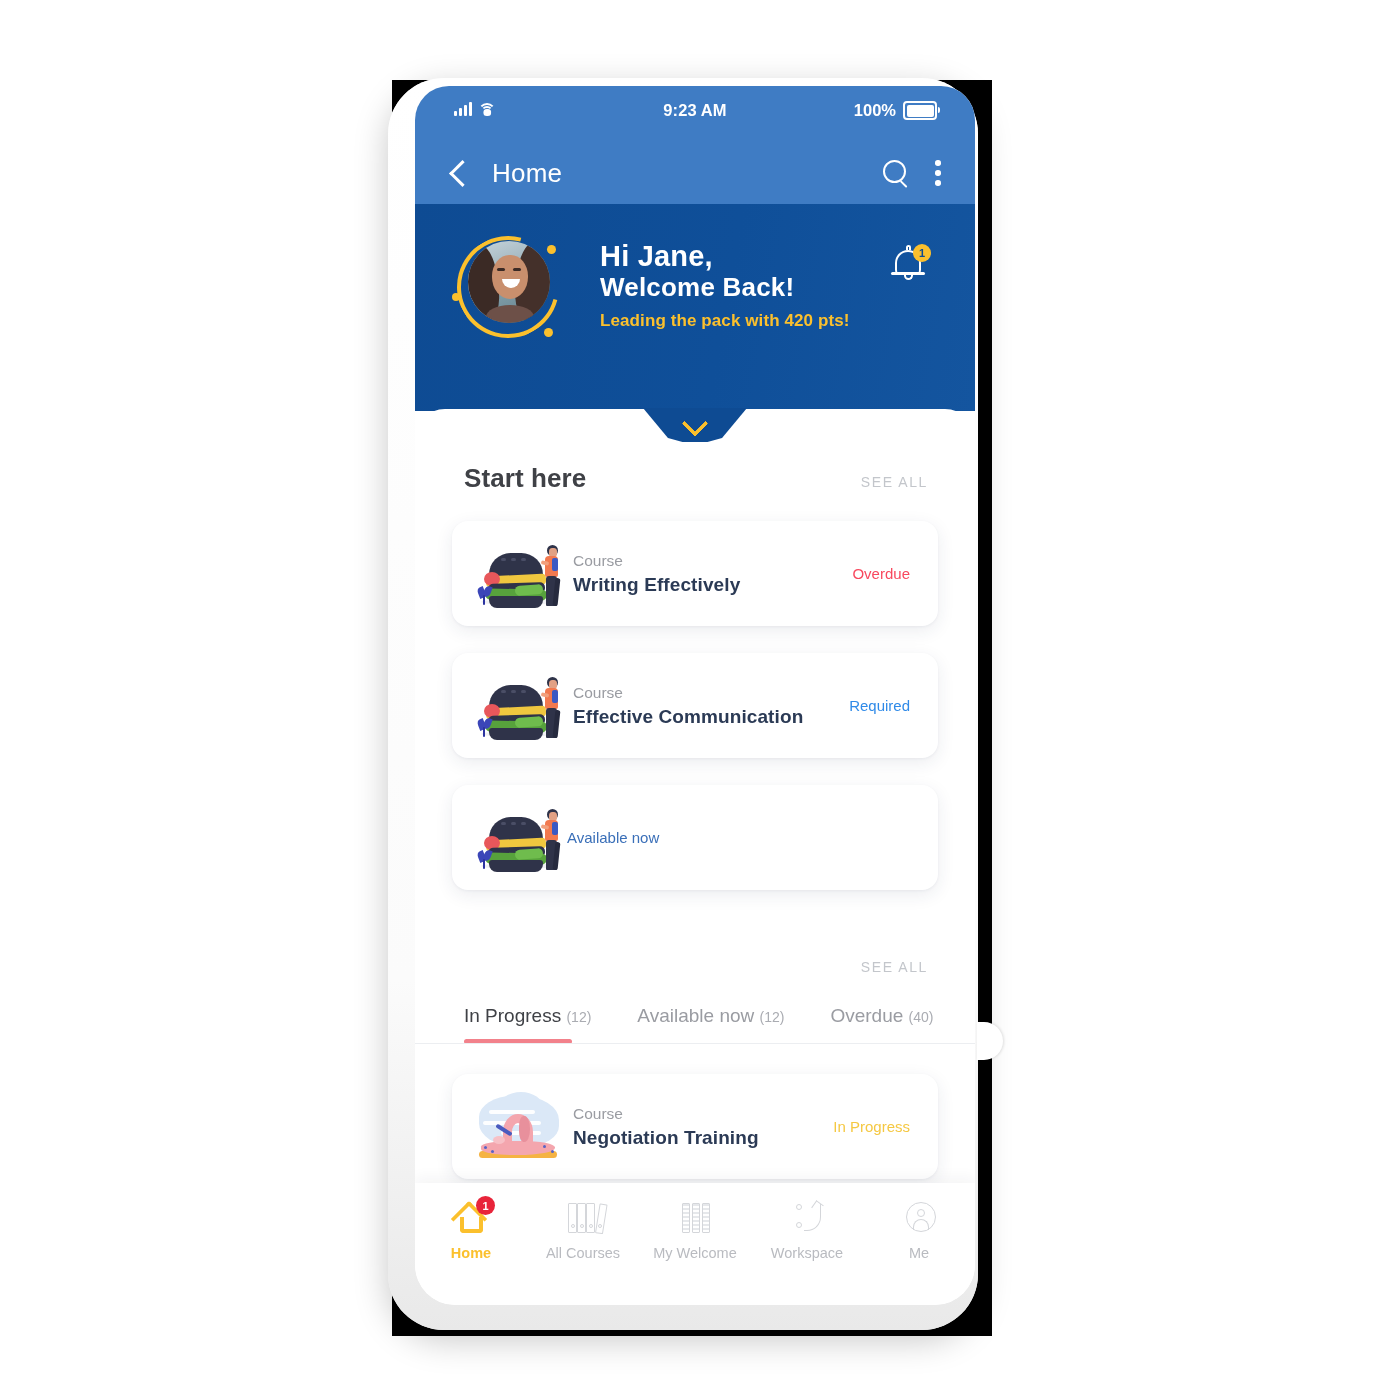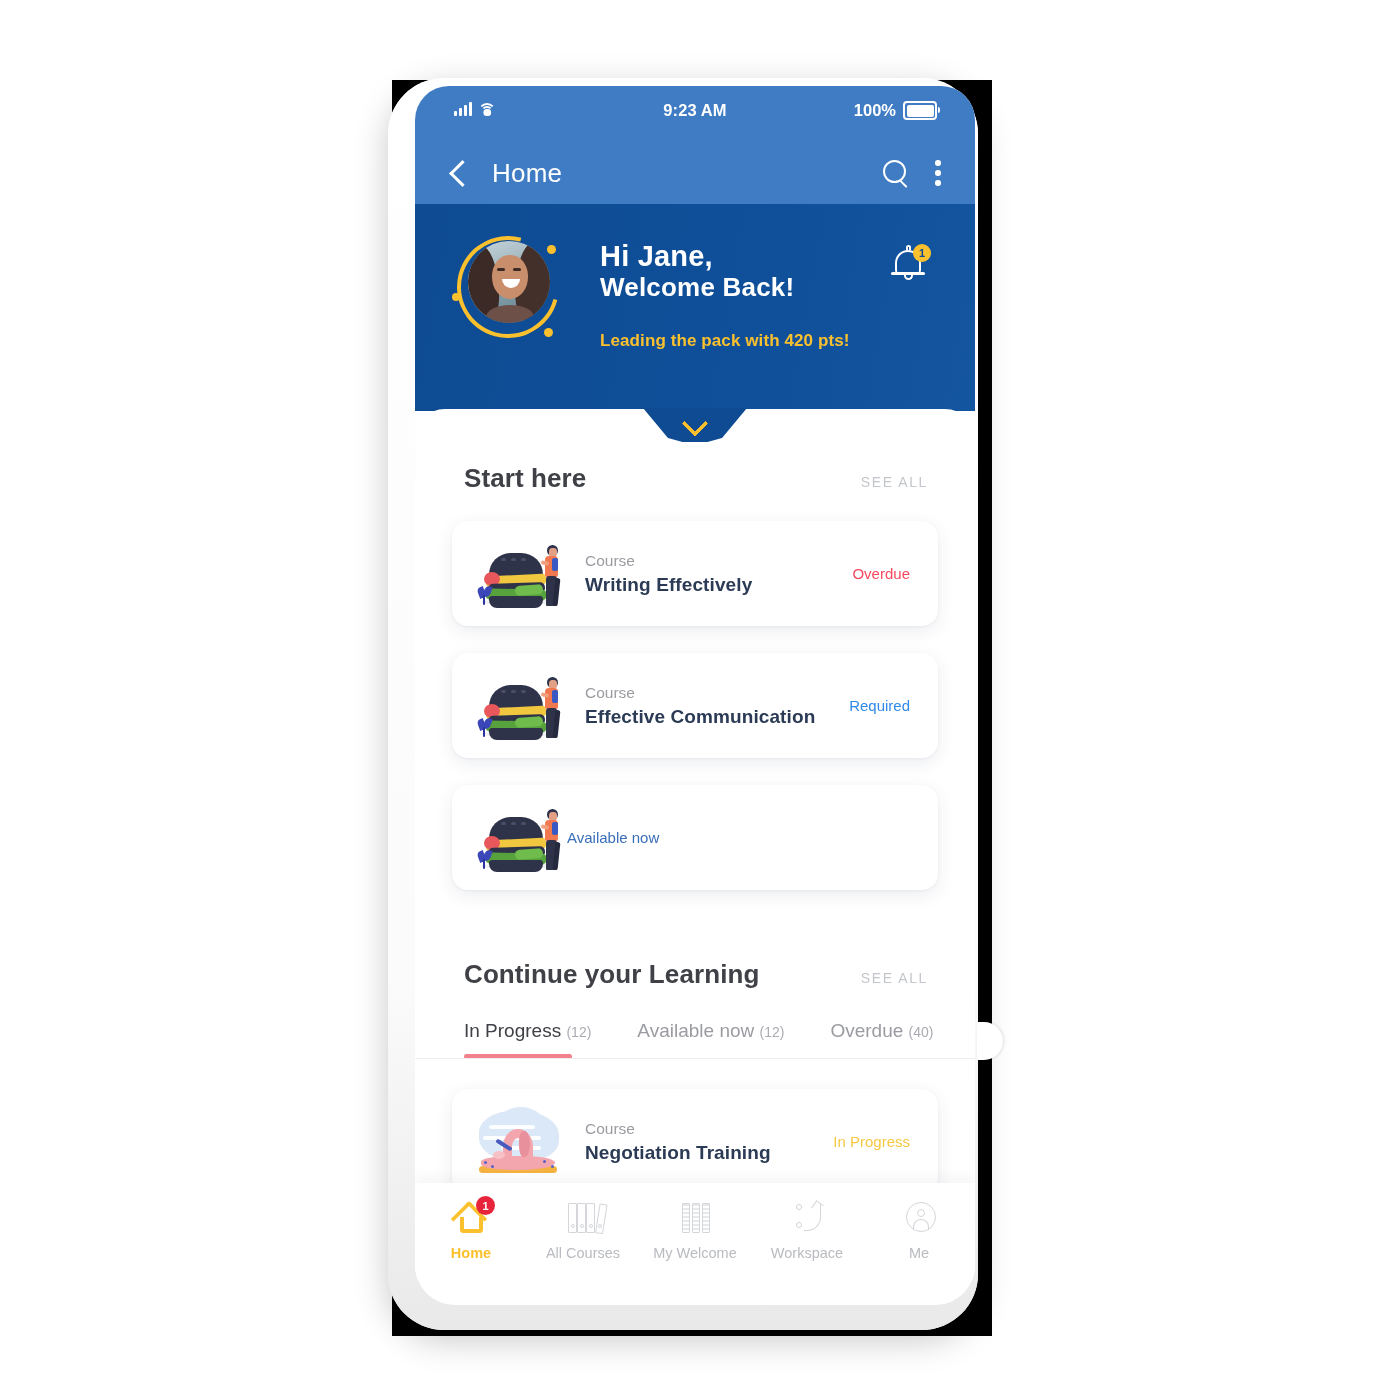--- a/index.html
+++ b/index.html
@@ -216,21 +216,21 @@
   .dot-y { position: absolute; background: #fbc02d; border-radius: 50%; }
   .dot-y.d1 { left: 95px; top: 14px; width: 9px; height: 9px; }
   .dot-y.d2 { left: 0px;  top: 62px; width: 8px; height: 8px; }
   .dot-y.d3 { left: 92px; top: 97px; width: 9px; height: 9px; }
 
   .greet {
     position: absolute; left: 185px; top: 36px;
   }
   .greet .l1 { color: #ffffff; font-size: 29px; font-weight: 700; letter-spacing: 0.2px; line-height: 1.12; }
   .greet .l2 { color: #ffffff; font-size: 26px; font-weight: 700; letter-spacing: 0.2px; line-height: 1.2; }
-  .greet .pts { margin-top: 27px; color: #fbc02d; font-size: 17px; font-weight: 700; letter-spacing: 0.1px; }
+  .greet .pts { margin-top: 7px; color: #fbc02d; font-size: 17px; font-weight: 700; letter-spacing: 0.1px; }
 
   .bell-wrap { position: absolute; right: 42px; top: 40px; width: 44px; height: 44px; cursor: pointer; }
   .bell-body {
     position: absolute; left: 6px; top: 6px; width: 26px; height: 25px;
     border: 2.6px solid #ffffff;
     border-radius: 13px 13px 5px 5px;
     border-bottom: none;
     box-sizing: border-box;
   }
   .bell-rim {
@@ -291,21 +291,21 @@
     position: relative;
     display: flex; align-items: center;
     height: 105px;
     margin-bottom: 27px;
     background: #ffffff;
     border-radius: 16px;
     box-shadow: 0 5px 18px rgba(34,48,82,0.085), 0 1px 3px rgba(34,48,82,0.05);
     cursor: pointer;
   }
   .card-illus { width: 92px; height: 70px; margin-left: 23px; position: relative; flex: none; }
-  .card-text { margin-left: 18px; flex: 1 1 auto; min-width: 0; }
+  .card-text { margin-left: 6px; flex: 1 1 auto; min-width: 0; }
   .card-kind { font-size: 15.5px; color: #9a9ca2; line-height: 1.5; }
   .card-name { font-size: 19px; font-weight: 700; color: #2b3a55; line-height: 1.35; letter-spacing: 0.1px; }
   .card-status { margin-right: 28px; font-size: 15px; font-weight: 400; white-space: nowrap; flex: none; }
 
   
   .burger { position: absolute; inset: 0; }
   .bg-shadow { position: absolute; left: 6px; bottom: 4px; width: 76px; height: 6px; background: #f0f1f4; border-radius: 50%; }
   .bg-bun-top { position: absolute; left: 14px; top: 14px; width: 54px; height: 24px; background: #2f3349; border-radius: 27px 27px 3px 3px; }
   .bg-seed { position: absolute; top: 19px; width: 5px; height: 3px; background: #4a4e66; border-radius: 3px; }
   .bg-seed.s1 { left: 26px; } .bg-seed.s2 { left: 36px; } .bg-seed.s3 { left: 46px; }
@@ -662,21 +662,20 @@
               </div>
             </div>
             <div class="card-status" style="color:#3a6fb8">Available now</div>
           </div>
 
         </div>
 
         <div style="height:42px"></div>
 
         <div class="section-head">
-          <div class="section-title">Continue your Learning</div>
           <div class="see-all">SEE ALL</div>
         </div>
 
         <div style="height:24px"></div>
 
         <div class="tabs-wrap">
           <div class="tabs">
             <div class="tab active">
               <span>In Progress</span>
               <span class="cnt">(12)</span>

